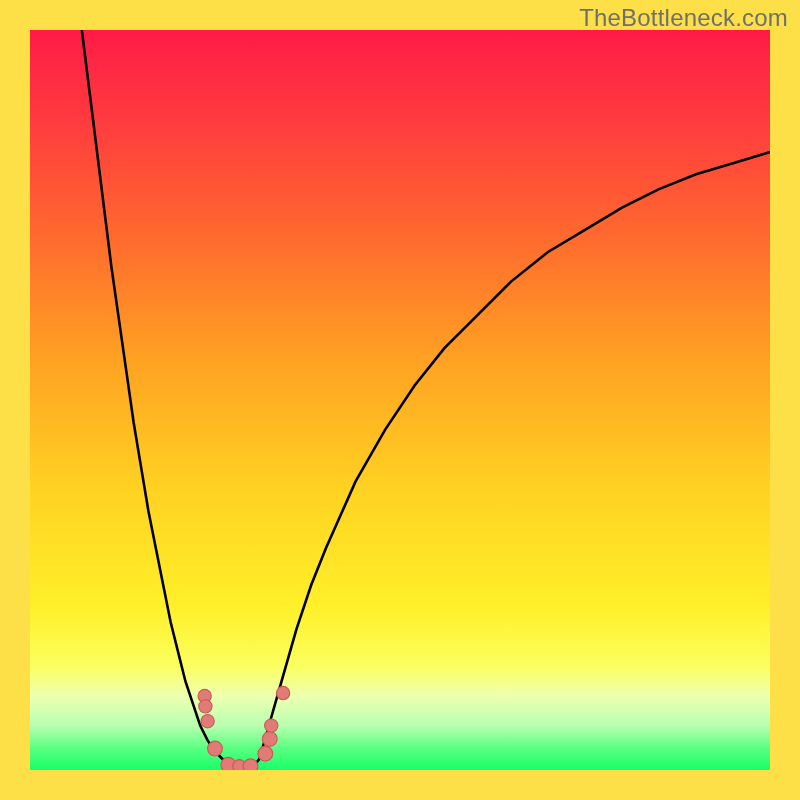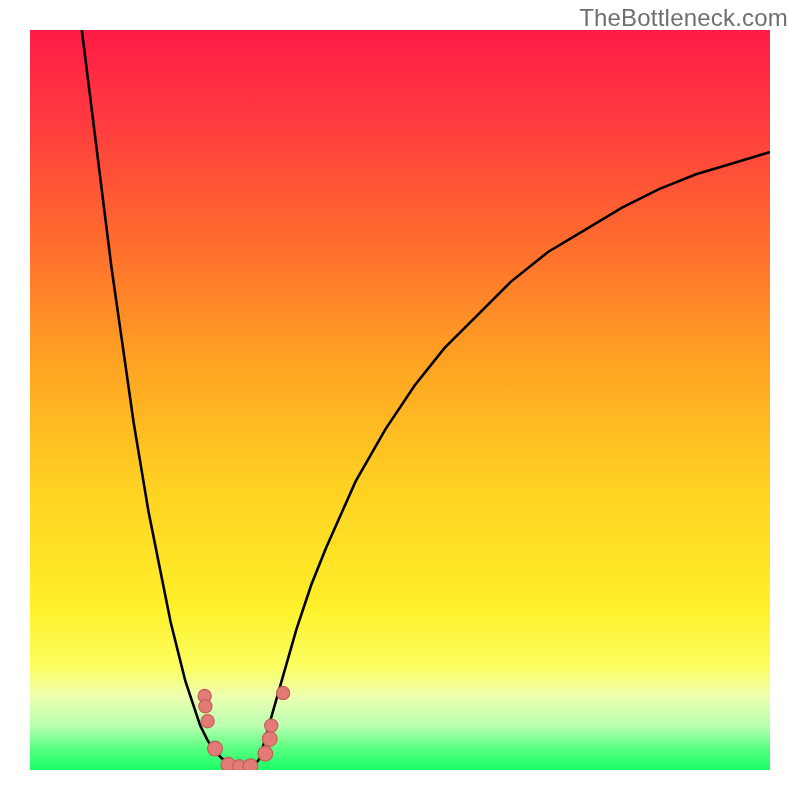--- a/index.html
+++ b/index.html
@@ -7,21 +7,21 @@
     padding: 0;
     width: 800px;
     height: 800px;
     overflow: hidden;
     background: #000;
     font-family: Arial, Helvetica, sans-serif;
   }
   .frame {
     position: absolute;
     inset: 0;
-    background: #ffffff;
+    background: #fde047;
   }
   .plot {
     position: absolute;
     left: 30px;
     top: 30px;
     width: 740px;
     height: 740px;
     overflow: hidden;
   }
   .gradient {

